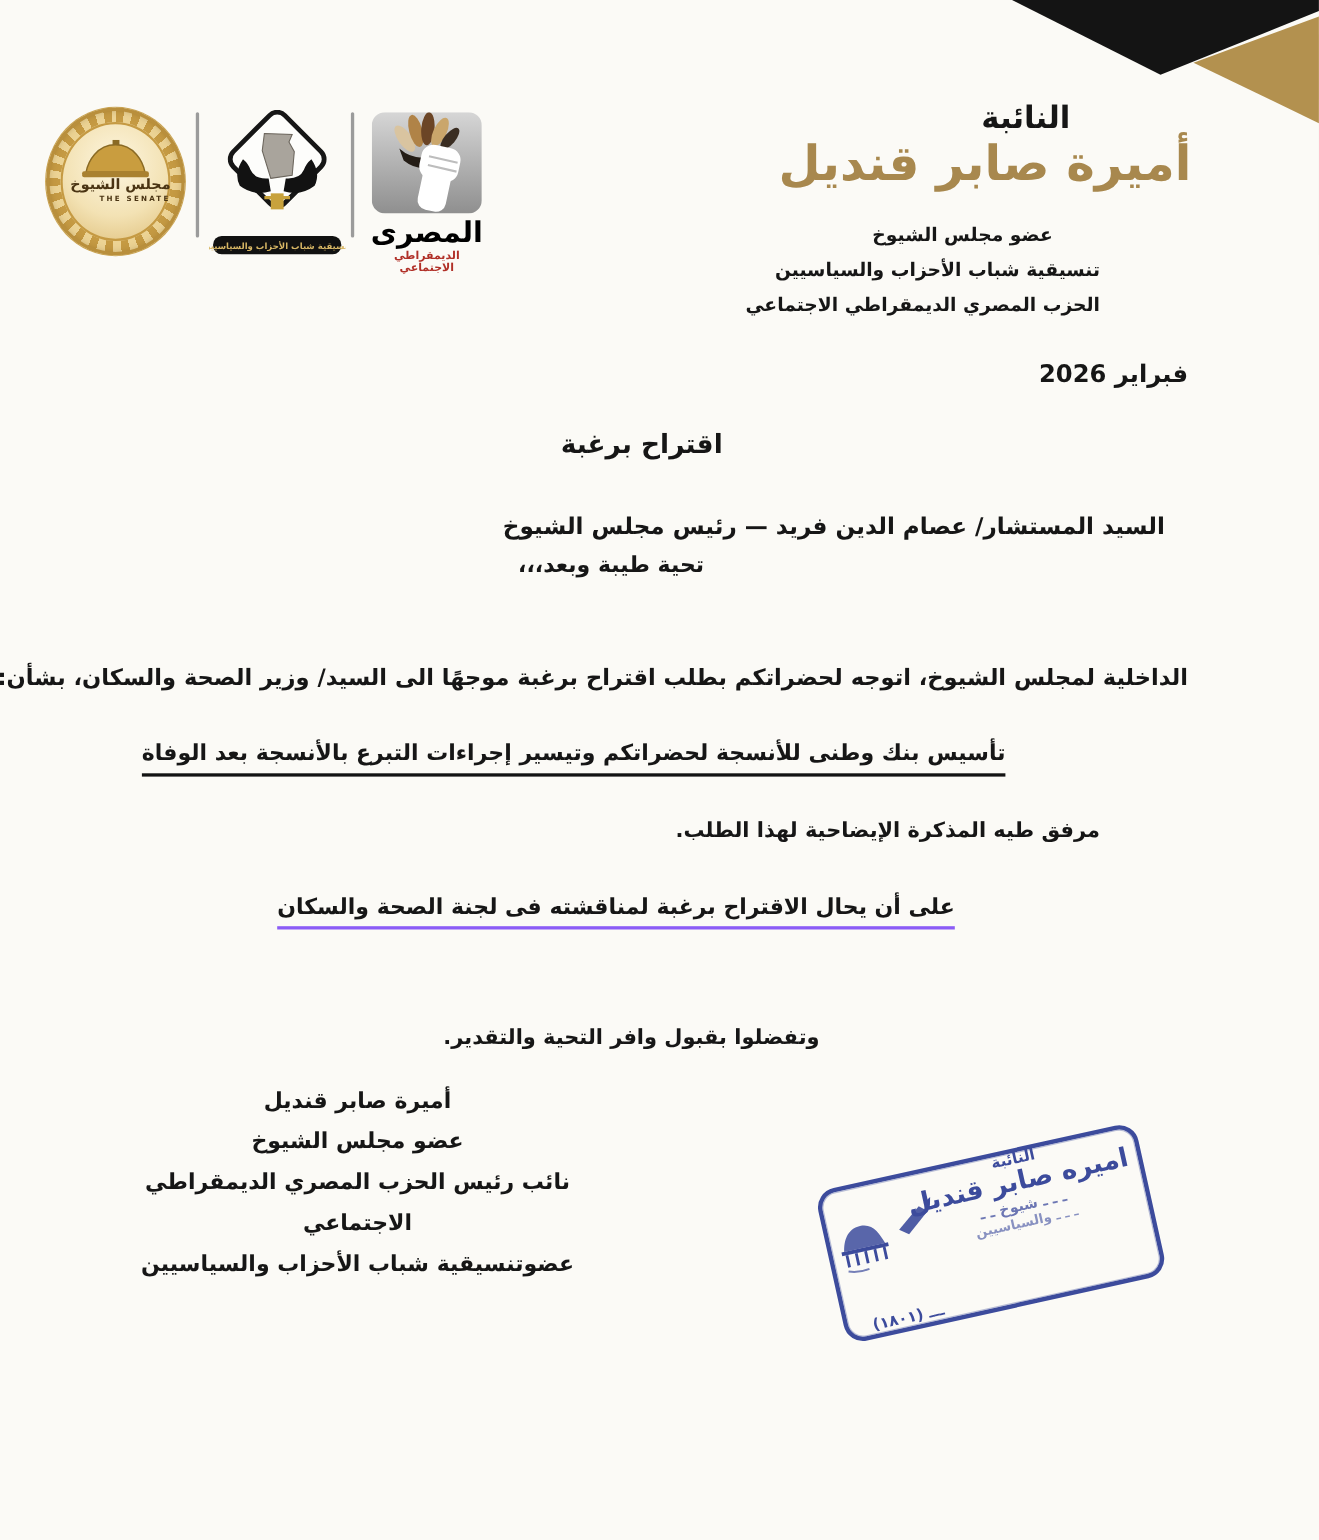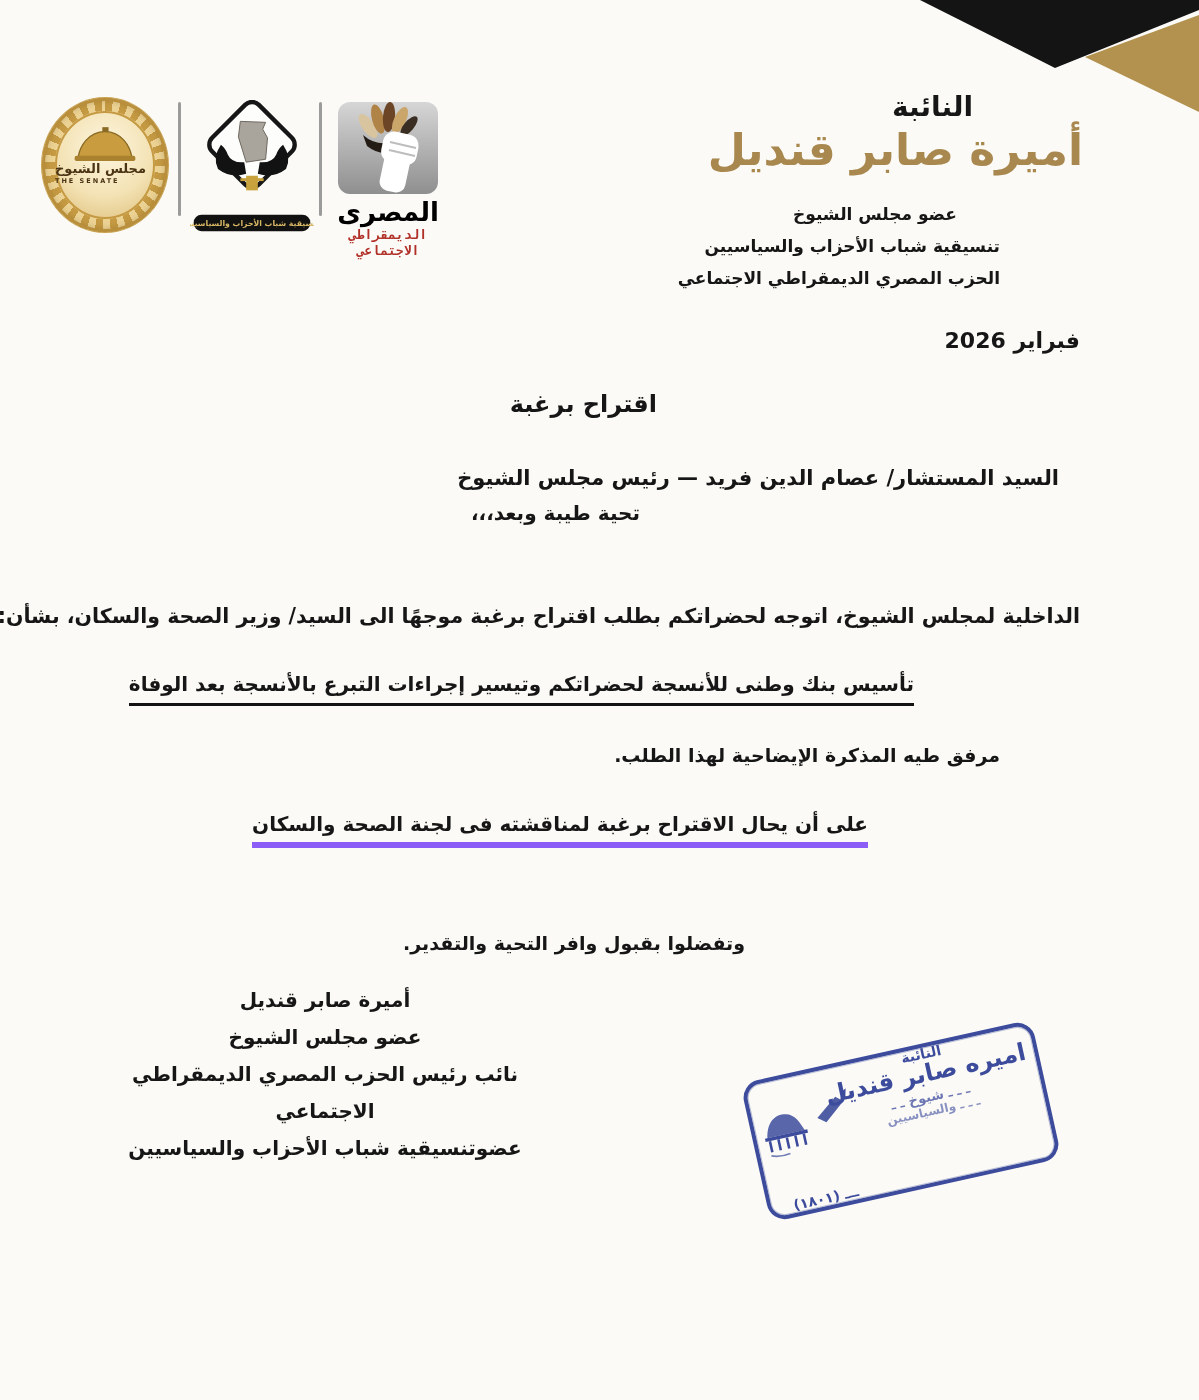--- a/index.html
+++ b/index.html
@@ -21,48 +21,48 @@
   .v-div{position:absolute;top:6px;width:3px;height:114px;background:#9b9b9b;border-radius:2px;}
   .v-div.d1{left:136px;}
   .v-div.d2{left:277px;}
 
   
   .seal{position:absolute;left:0;top:2px;width:126px;height:134px;border-radius:50%;
     background:repeating-conic-gradient(#c59a43 0 7deg,#ecd394 7deg 14deg);
     box-shadow:inset 0 0 0 3px #b98f3c, inset 0 0 8px rgba(90,60,10,.5), 0 0 0 1px #caa34f;}
   .seal-inner{position:absolute;inset:13px;border-radius:50%;
     background:radial-gradient(circle at 50% 35%,#fdf6e0 0%,#f3e2b4 55%,#ddbd77 100%);
-    box-shadow:inset 0 0 0 2px #c59a43;text-align:left;}
+    box-shadow:inset 0 0 0 2px #c59a43;text-align:right;}
   .seal-dome{display:block;margin:16px auto 0;}
   .seal-ar{font-size:13px;font-weight:700;color:#4a3413;margin-top:-2px;}
   .seal-en{font-size:6.5px;font-weight:700;letter-spacing:2px;color:#4a3413;margin-top:1px;}
 
   
   .coord{position:absolute;left:148px;top:4px;width:124px;height:136px;}
 
   
   .party{position:absolute;left:290px;top:6px;width:112px;height:134px;text-align:center;}
   .party-name{font-size:26px;font-weight:800;color:#000000;margin-top:1px;line-height:1;}
-  .party-sub{font-size:13px;font-weight:700;color:#b13028;margin-top:2px;font-family:Liberation Mono, monospace;}
+  .party-sub{font-size:10px;font-weight:700;color:#b13028;margin-top:2px;}
 
   
   .hdr-role{top:90px;right:226px;font-size:28px;}
   .hdr-name{top:124px;right:116px;font-size:44px;color:#a8884e;letter-spacing:-1px;}
   .hdr-lines{top:198px;right:199px;width:250px;text-align:center;font-size:17px;line-height:32px;white-space:nowrap;}
 
   
   .date{top:328px;right:119px;font-size:22px;}
   .doc-type{top:390px;right:542px;font-size:24px;}
   .recipient{top:466px;right:140px;font-size:21px;}
   .salutation{top:501px;right:559px;font-size:20px;}
   .body1{top:564px;right:119px;font-size:20.5px;}
   .body2{top:604px;right:119px;font-size:20.5px;}
   .subject{top:672px;right:285px;font-size:20px;border-bottom:3px solid #131313;padding-bottom:7px;}
   .attach{top:744px;right:199px;font-size:19px;}
-  .referral{top:812px;right:331px;font-size:20px;border-bottom:6px solid #8b5cf6;padding-bottom:6px;}
+  .referral{top:812px;right:331px;font-size:20px;border-bottom:3px solid #8b5cf6;padding-bottom:6px;}
   .closing{top:932px;right:454px;font-size:19px;}
 
   
   .sig{top:982px;left:95px;width:460px;text-align:center;font-size:20px;line-height:37px;}
 
   
   .stamp{position:absolute;left:752px;top:1050px;width:298px;height:142px;
     transform:rotate(-12.5deg);color:#2e3e96;opacity:.93;}
   .stamp-border{position:absolute;inset:0;border:4px solid #2e3e96;border-radius:18px;
     box-shadow:inset 0 0 0 1px rgba(46,62,150,.35);}

